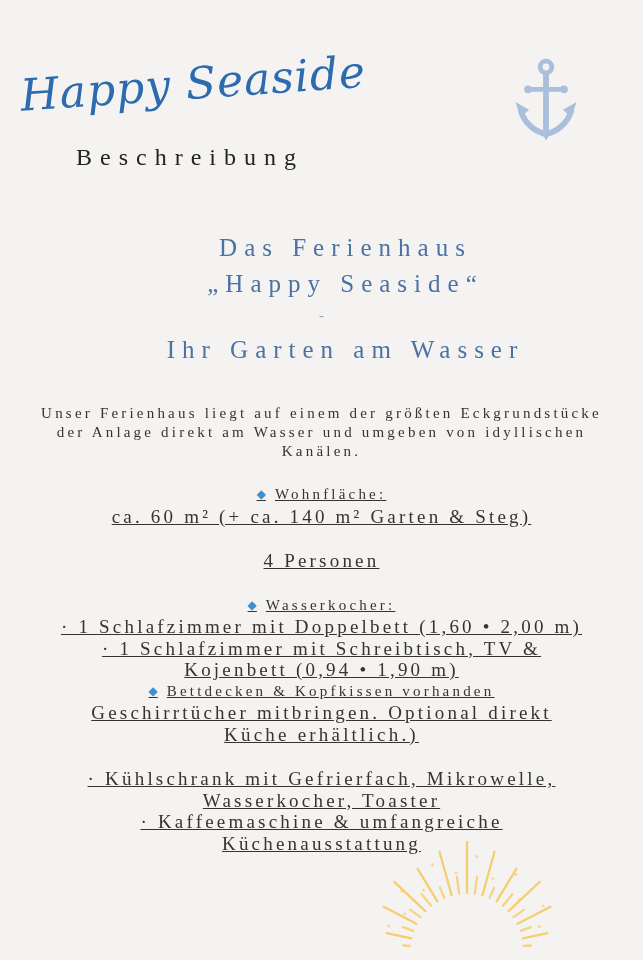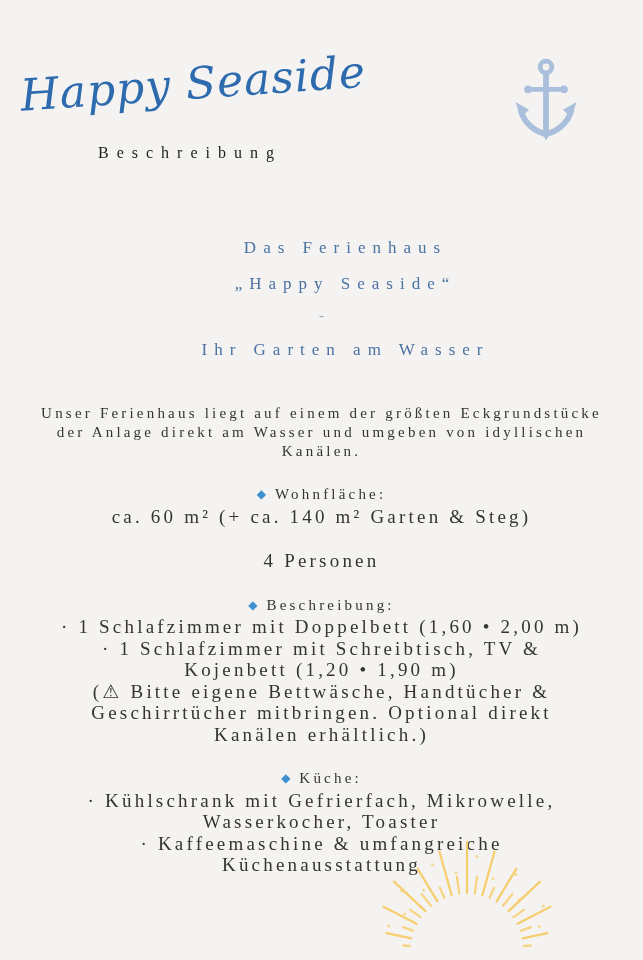--- a/index.html
+++ b/index.html
@@ -29,55 +29,55 @@
     font-style:italic;
     font-size:44px;
     color:var(--logo-blue);
     transform:rotate(-4deg);
     letter-spacing:1px;
     white-space:nowrap;
   }
   .subtitle{
     position:absolute;left:20px;top:144px;width:340px;
     text-align:center;
-    font-size:16px;
+    font-size:24px;
     letter-spacing:8px;
     color:var(--subtitle-text);
     white-space:nowrap;
   }
   .anchor{position:absolute;left:512px;top:56px;}
   
   .main{
     position:absolute;top:230px;left:0;right:0;
     text-align:center;
     color:var(--body-text);
   }
   .title-line{
-    font-size:17px;
+    font-size:25px;
     letter-spacing:7px;
     color:var(--title-blue);
     line-height:36px;
     font-weight:500;
     margin-left:48px;
   }
   .title-sep{
     font-size:15px;
     color:#93a3b5;
     line-height:26px;
     letter-spacing:0;
   }
   .title-line.last{margin-top:4px;}
   .intro{
     margin:36px auto 12px auto;
     max-width:566px;
     font-size:15px;
     line-height:19px;
     letter-spacing:3.2px;
   }
-  .sec{margin-top:23px;}
+  .sec{margin-top:23px;text-decoration:underline;}
   .sec.tight{margin-top:0;}
   .sec-head{
     font-size:15px;
     line-height:21.5px;
     letter-spacing:3.2px;
   }
   .diamond{
     color:var(--diamond-blue);
     font-size:12px;
     margin-right:9px;
@@ -136,37 +136,36 @@
       </div>
       <div class="sec-line">ca. 60 m² (+ ca. 140 m² Garten &amp; Steg)</div>
     </section>
 
     <section class="sec">
       <div class="sec-line">4 Personen</div>
     </section>
 
     <section class="sec">
       <div class="sec-head">
-        <span class="diamond">◆</span><span>Beschreibung:</span>
+        <span class="diamond">◆</span><span>Wasserkocher:</span>
       </div>
       <div class="sec-line">· 1 Schlafzimmer mit Doppelbett (1,60 • 2,00 m)</div>
       <div class="sec-line">· 1 Schlafzimmer mit Schreibtisch, TV &amp;</div>
-      <div class="sec-line">Kojenbett (1,20 • 1,90 m)</div>
+      <div class="sec-line">Kojenbett (0,94 • 1,90 m)</div>
     </section>
 
     <section class="sec tight">
-      <div class="sec-line">(⚠ Bitte eigene Bettwäsche, Handtücher &amp;</div>
+      <div class="sec-head">
+        <span class="diamond">◆</span><span>Bettdecken &amp; Kopfkissen vorhanden</span>
+      </div>
       <div class="sec-line">Geschirrtücher mitbringen. Optional direkt</div>
-      <div class="sec-line">Kanälen erhältlich.)</div>
-    </section>
-
-    <section class="sec">
-      <div class="sec-head">
-        <span class="diamond">◆</span><span>Küche:</span>
-      </div>
+      <div class="sec-line">Küche erhältlich.)</div>
+    </section>
+
+    <section class="sec">
       <div class="sec-line">· Kühlschrank mit Gefrierfach, Mikrowelle,</div>
       <div class="sec-line">Wasserkocher, Toaster</div>
       <div class="sec-line">· Kaffeemaschine &amp; umfangreiche</div>
       <div class="sec-line">Küchenausstattung</div>
     </section>
 
   </div>
 
   <svg class="sun" width="280" height="152" viewBox="0 0 280 152" aria-hidden="true">
     <g id="sun-group">

